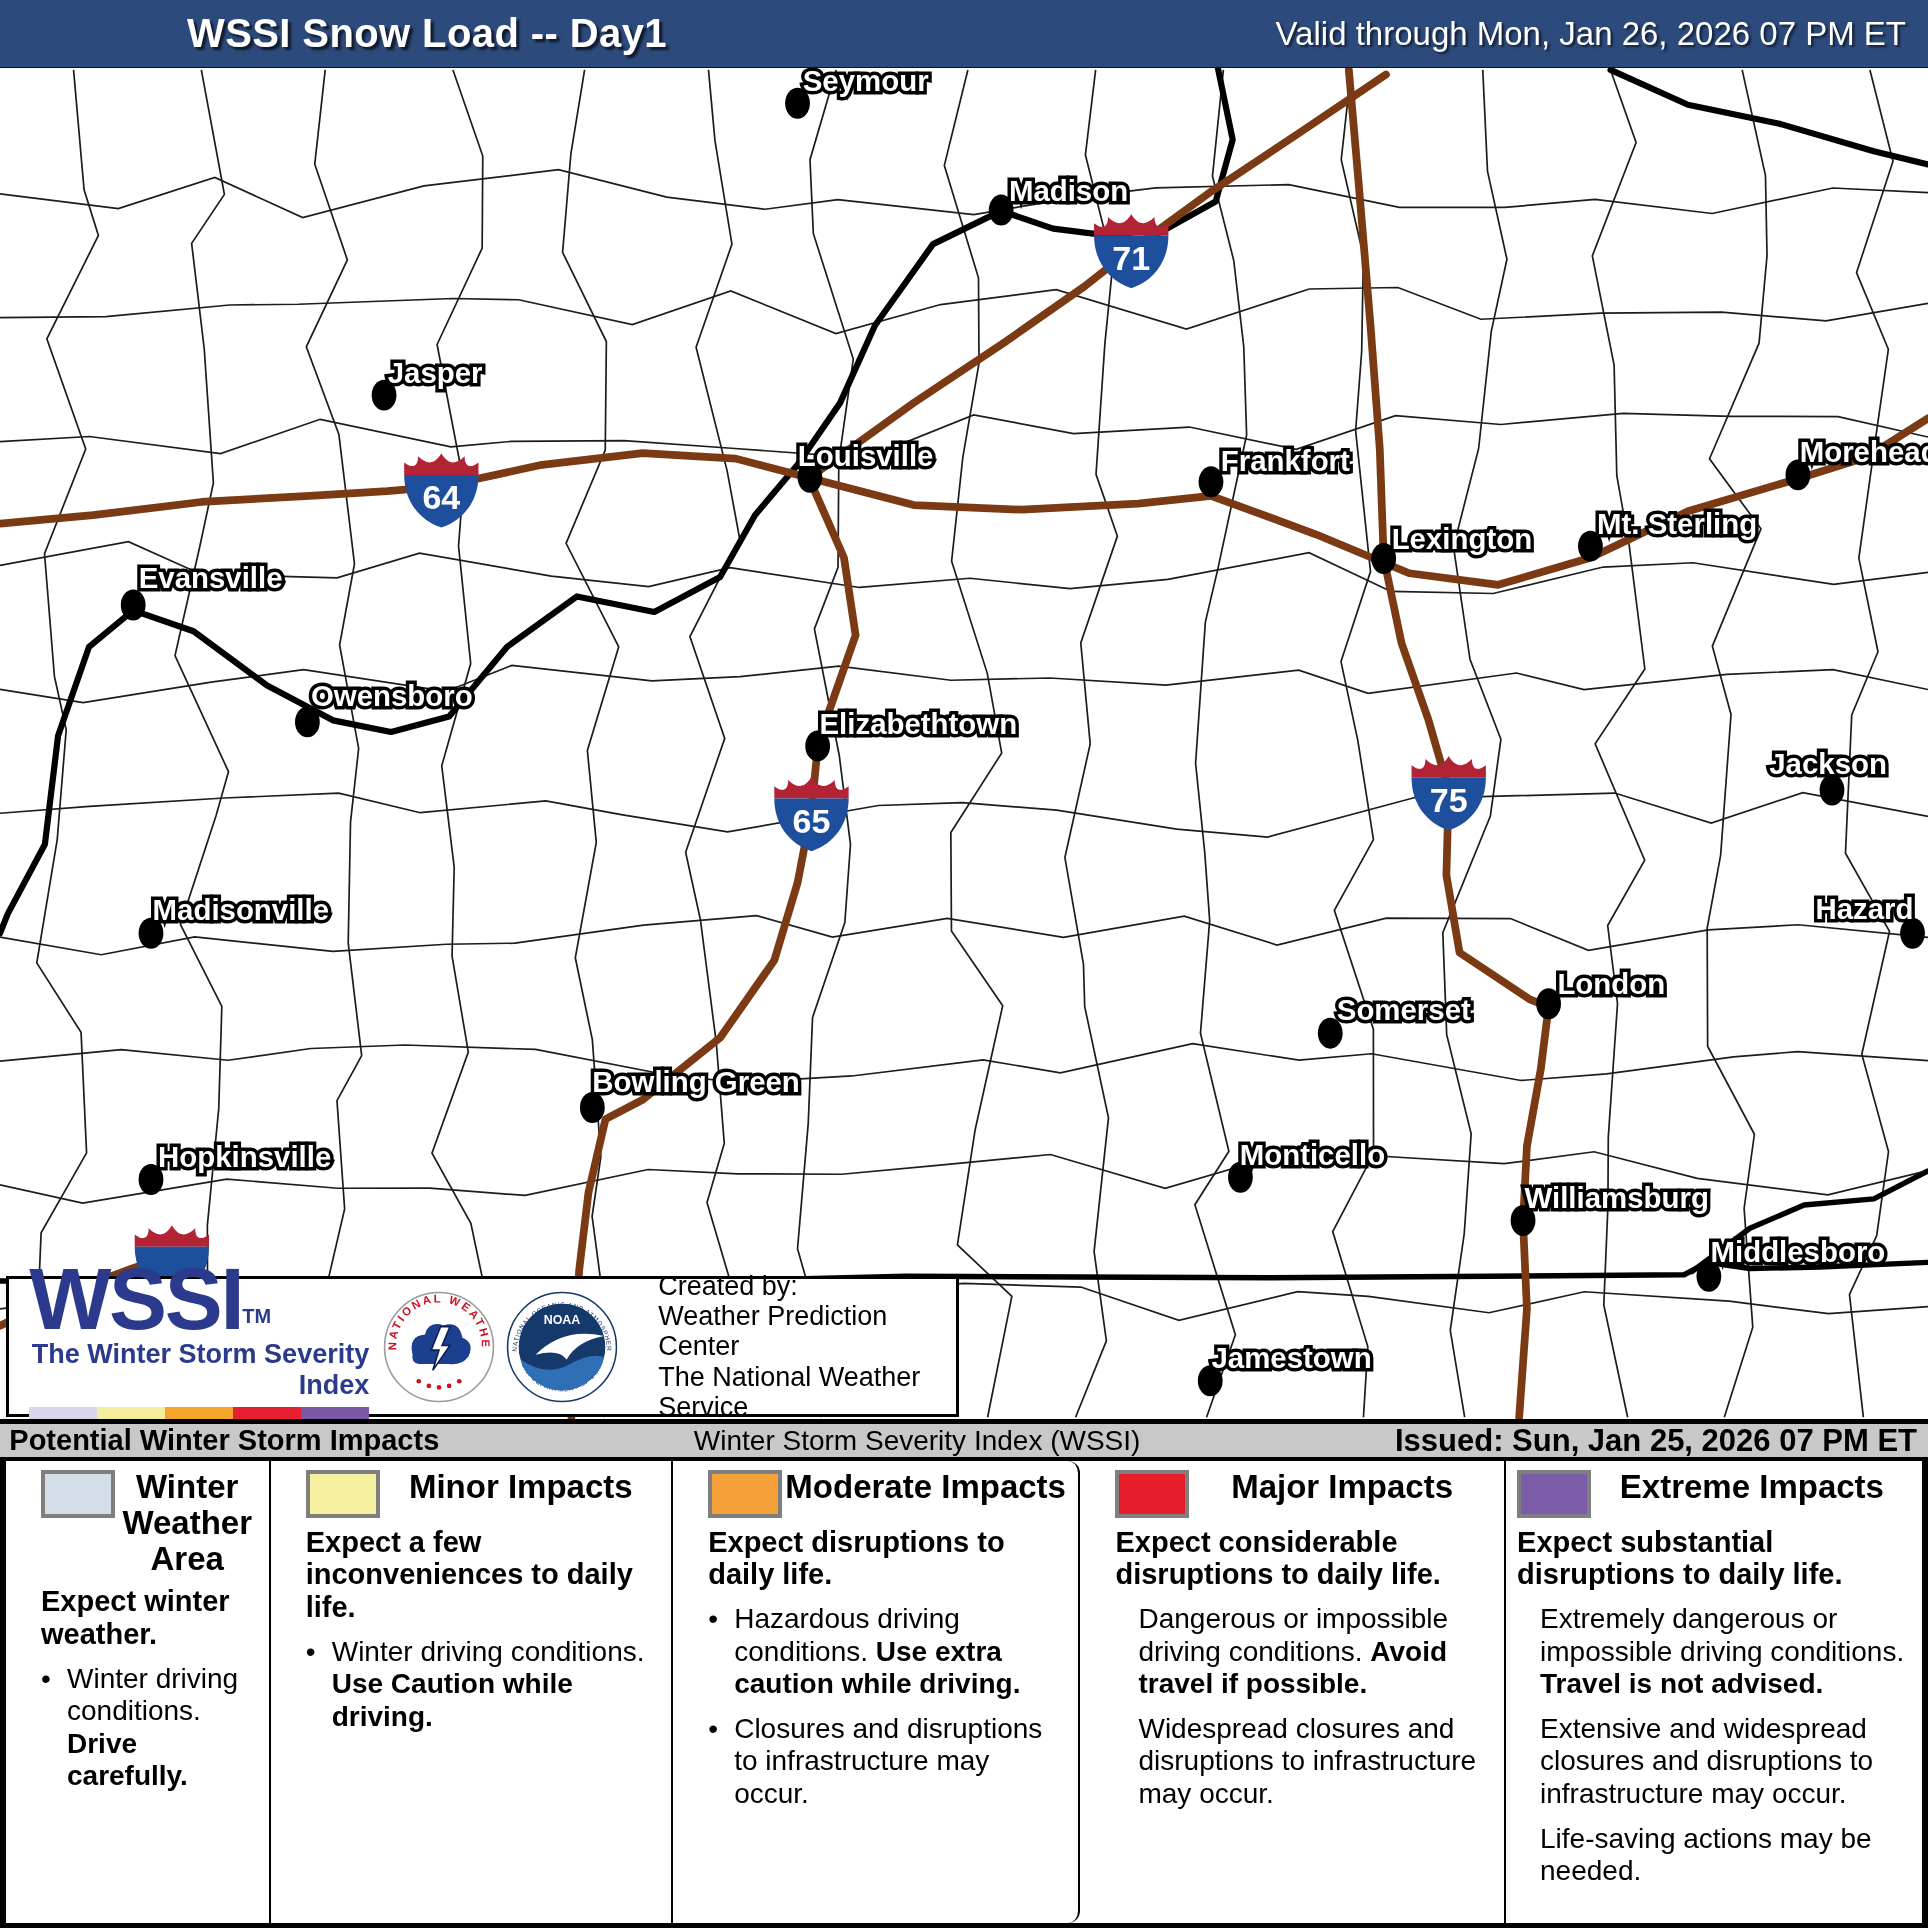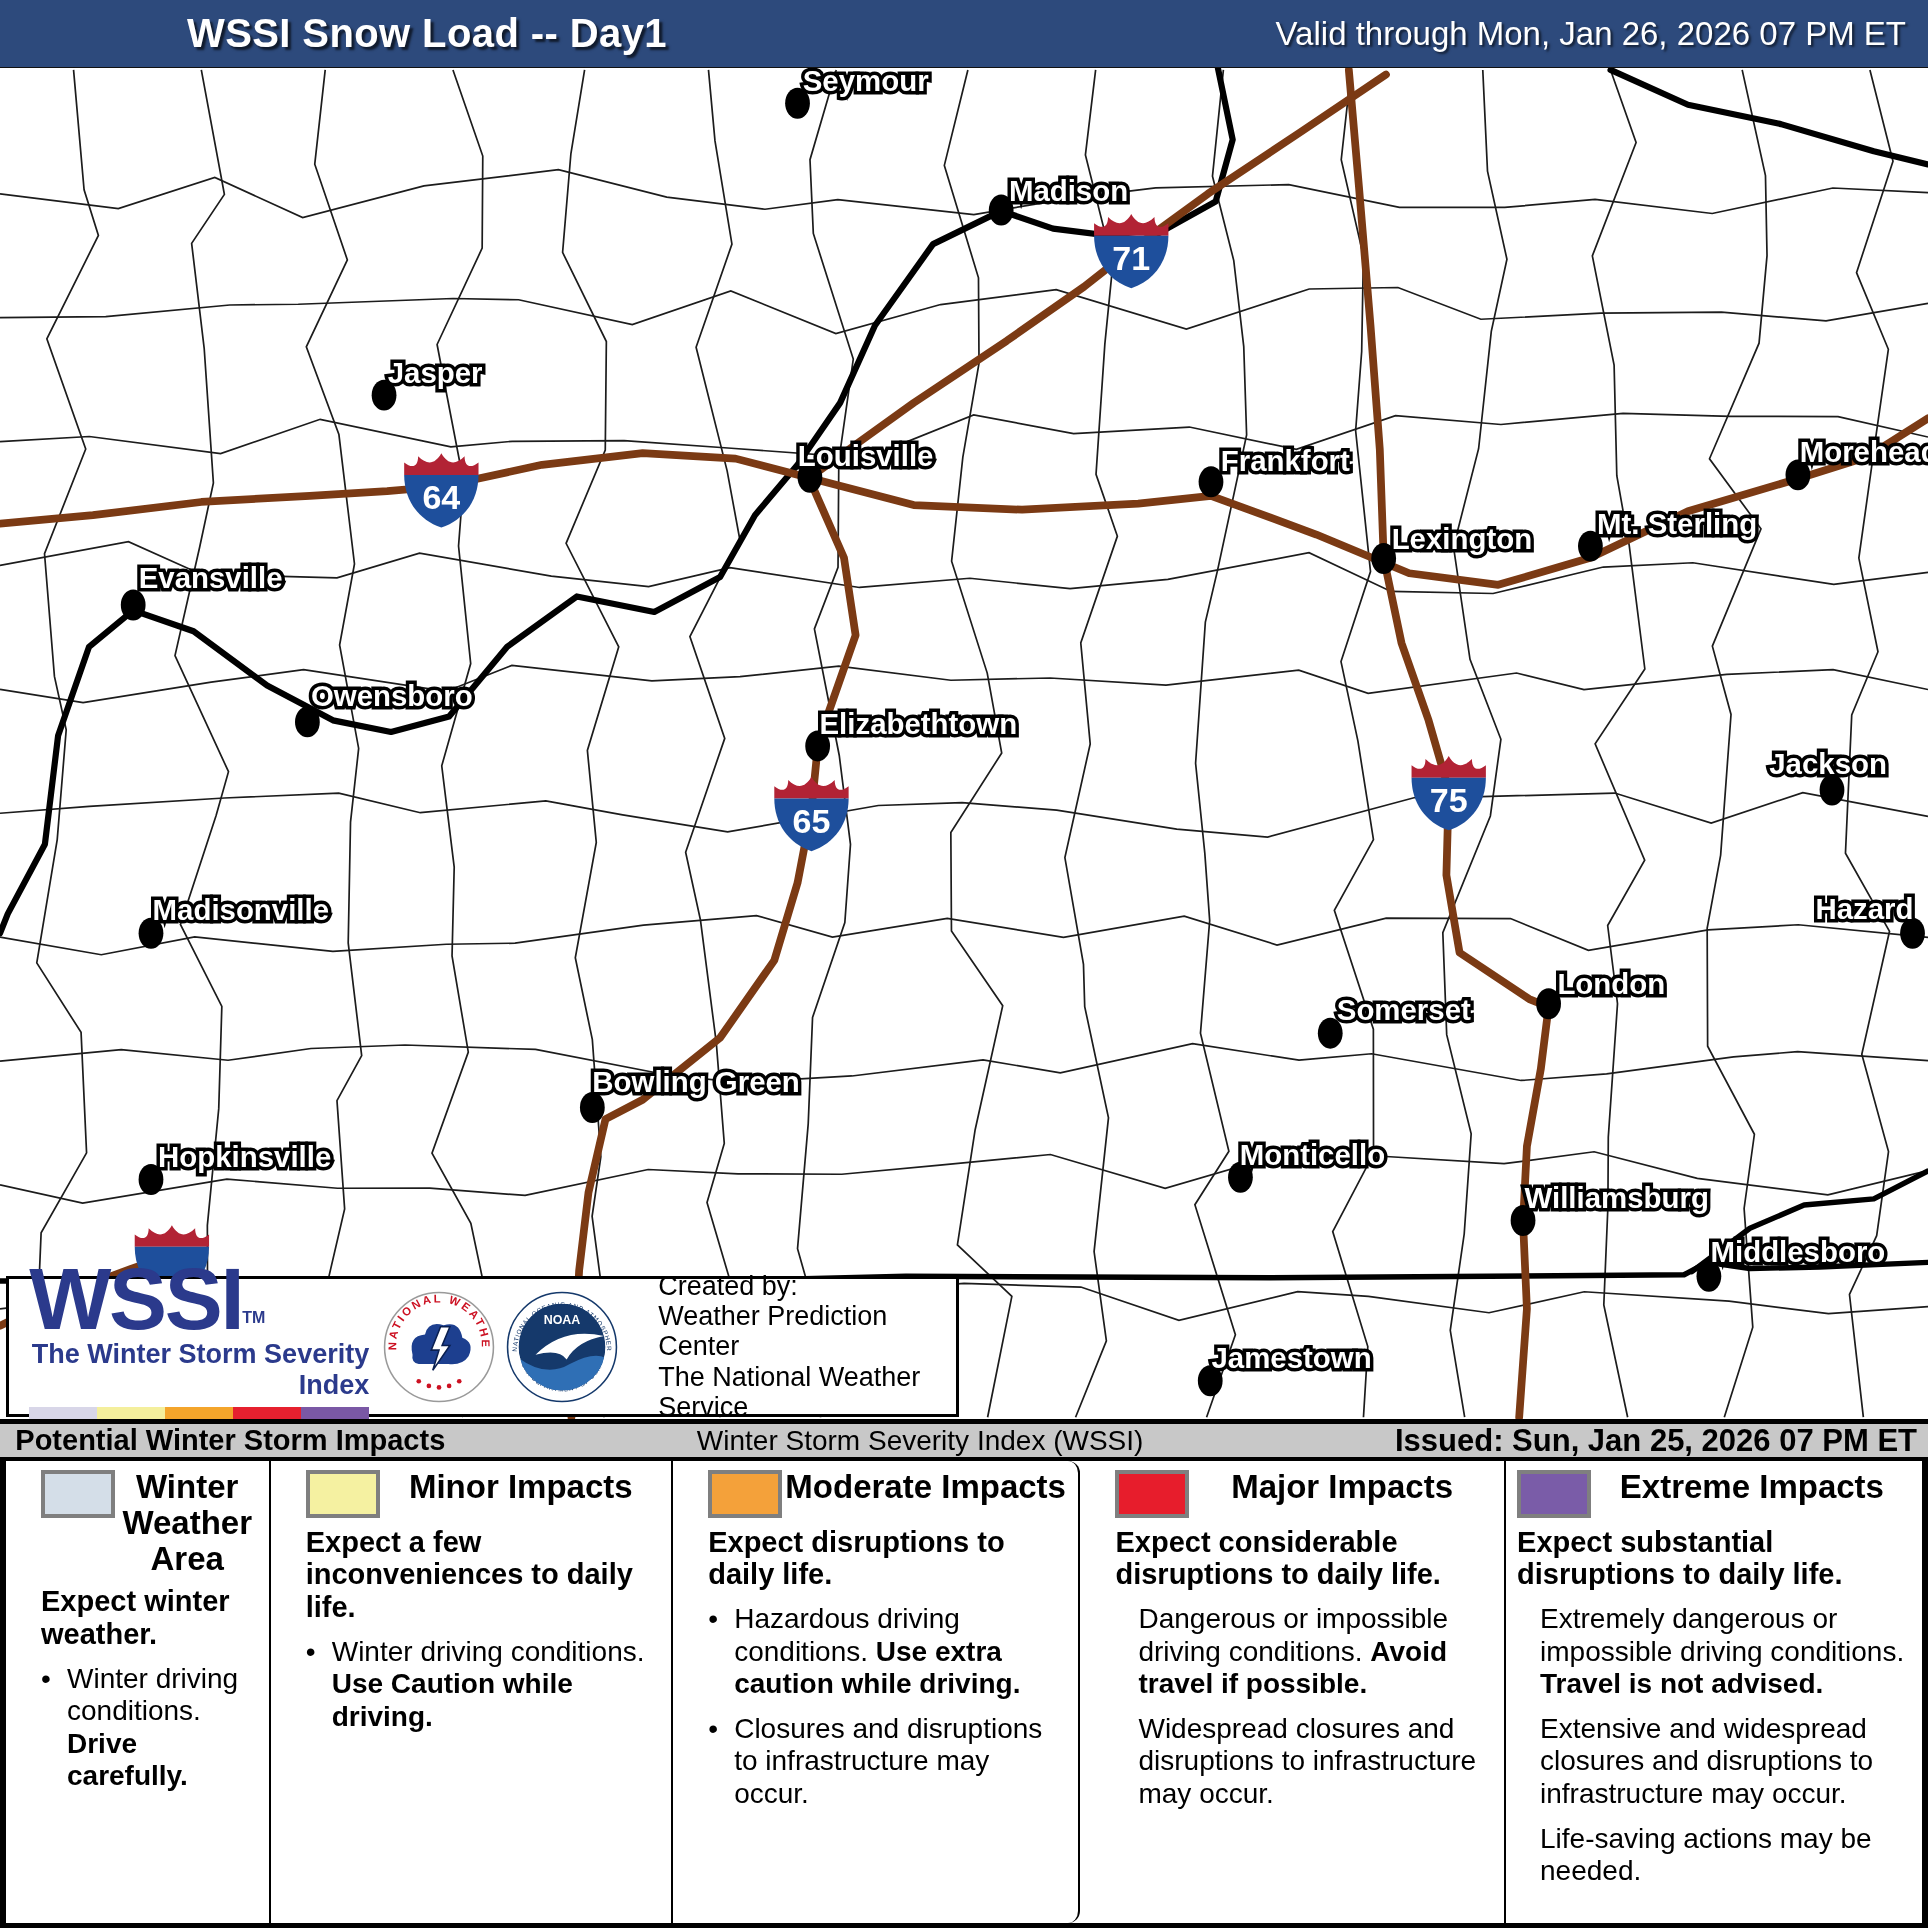--- a/index.html
+++ b/index.html
@@ -17,30 +17,30 @@
   .map-wrap{position:absolute;left:0;top:0;width:1928px;height:1419px;z-index:5;background:#fff;}
   svg text.city{font-family:"Liberation Sans",sans-serif;font-weight:bold;font-size:38px;
                 fill:#fff;stroke:#000;stroke-width:9px;paint-order:stroke;text-anchor:middle;}
   svg text.shield-num{font-family:"Liberation Sans",sans-serif;font-weight:bold;font-size:44px;
                 fill:#fff;text-anchor:middle;}
   
   .logo-box{position:absolute;left:6.2px;top:1276px;width:953px;height:141px;background:#fff;
             border:3.9px solid #000;box-sizing:border-box;z-index:20;display:flex;align-items:center;}
   .wssi-block{width:372px;padding-left:20px;box-sizing:border-box;}
   .wssi-word{color:#2b3a8c;font-weight:bold;font-size:87px;line-height:.82;letter-spacing:-2.3px;}
-  .wssi-tm{font-size:16px;vertical-align:6.2px;letter-spacing:0;text-align:center;}
+  .wssi-tm{font-size:20px;vertical-align:6.2px;letter-spacing:0;text-align:center;}
   .wssi-tag{color:#2b3a8c;font-weight:bold;font-size:27px;margin-top:4.6px;text-align:right;}
   .wssi-strip{display:flex;margin-top:6.2px;}
   .wssi-strip div{width:68px;height:23px;}
   .agency-icons{display:flex;align-items:center;gap:11px;margin-left:14px;}
   .created{margin-left:40px;font-size:27px;line-height:1.12;color:#000;}
   
   .graybar{position:absolute;left:0;top:1419px;width:1928px;height:42px;background:#c8c8c8;
            border-top:5.4px solid #000;border-bottom:4.6px solid #000;box-sizing:border-box;
-           display:flex;align-items:center;z-index:25;padding-left:6px;}
+           display:flex;align-items:center;z-index:25;}
   .graybar .g-left{font-weight:bold;font-size:29px;margin-left:9.3px;white-space:nowrap;}
   .graybar .g-center{font-size:28px;flex:1;text-align:center;white-space:nowrap;}
   .graybar .g-right{font-weight:bold;font-size:31px;margin-right:11px;white-space:nowrap;}
   
   .legend{position:absolute;left:0;top:1461px;width:1928px;height:468px;box-sizing:border-box;
           border-left:6.2px solid #000;border-right:6.2px solid #000;border-bottom:6.2px solid #000;
           display:flex;background:#fff;z-index:25;}
   .leg-col{box-sizing:border-box;padding:7.7px 9.3px 4.6px 11px;}
   .leg-col:not(:last-child){border-right:2.3px solid #000;margin-left:24px;}
   .col-head{display:flex;align-items:flex-start;}

